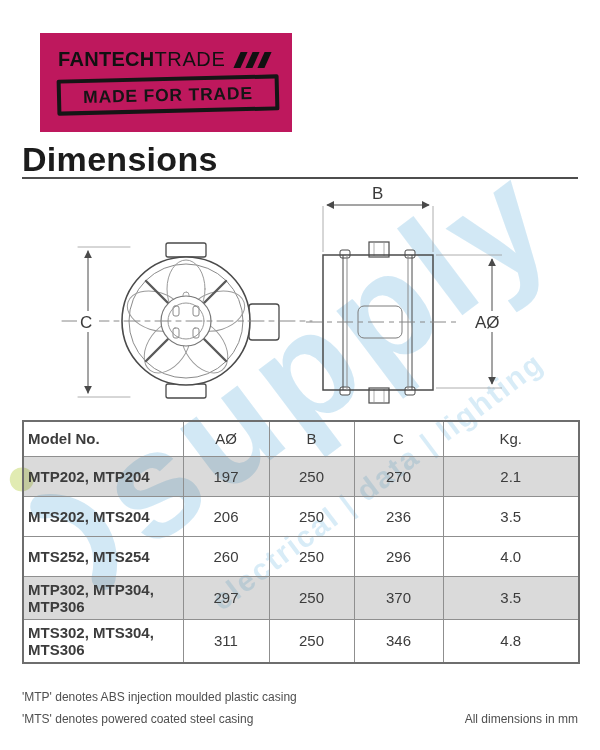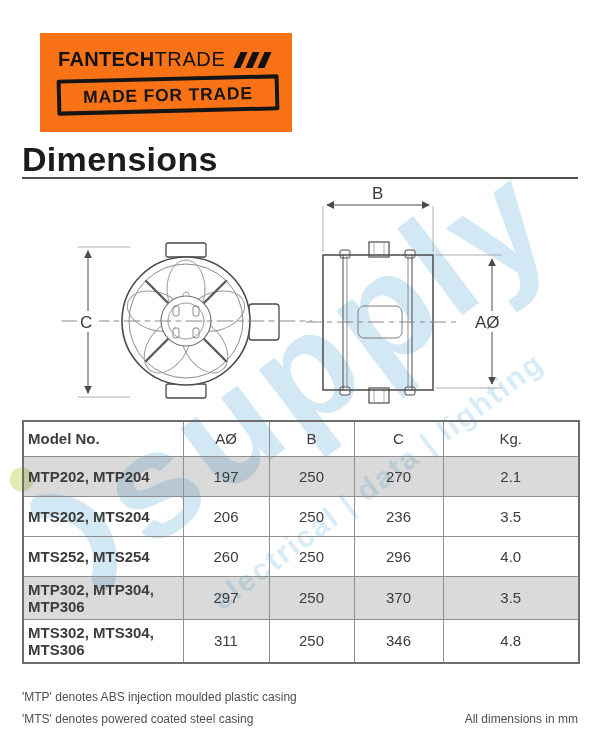--- a/index.html
+++ b/index.html
@@ -5,21 +5,21 @@
   * { margin:0; padding:0; box-sizing:border-box; }
   html,body { width:600px; height:750px; }
   body {
     position:relative; overflow:hidden; background:#ffffff;
     font-family:"Liberation Sans", sans-serif; color:#3a3a3a;
   }
   
   #watermark { position:absolute; left:0; top:0; pointer-events:none; }
   #watermark text { font-family:"Liberation Sans", sans-serif; font-weight:bold; }
   
-  .logo-box { position:absolute; left:40px; top:33px; width:252px; height:99px; background:#f97316; }
+  .logo-box { position:absolute; left:40px; top:33px; width:252px; height:99px; background:#be185d; }
   .brand-line { position:absolute; left:18px; top:15px; font-size:20px; color:#111; white-space:nowrap; display:flex; align-items:center; }
   .brand-bold { font-weight:bold; letter-spacing:0.3px; }
   .brand-light { font-weight:normal; letter-spacing:0.6px; }
   .slashes { display:inline-flex; margin-left:7px; }
   .slash { display:inline-block; width:7px; height:16px; background:#111; transform:skewX(-24deg); margin-left:5px; }
   .stamp { position:absolute; left:17px; top:44px; width:222px; height:36px;
     border:4px solid #151515; border-radius:2px; transform:rotate(-1.4deg);
     font-weight:bold; font-size:17.5px; letter-spacing:0.8px; color:#151515;
     display:flex; align-items:center; justify-content:center; }
   

